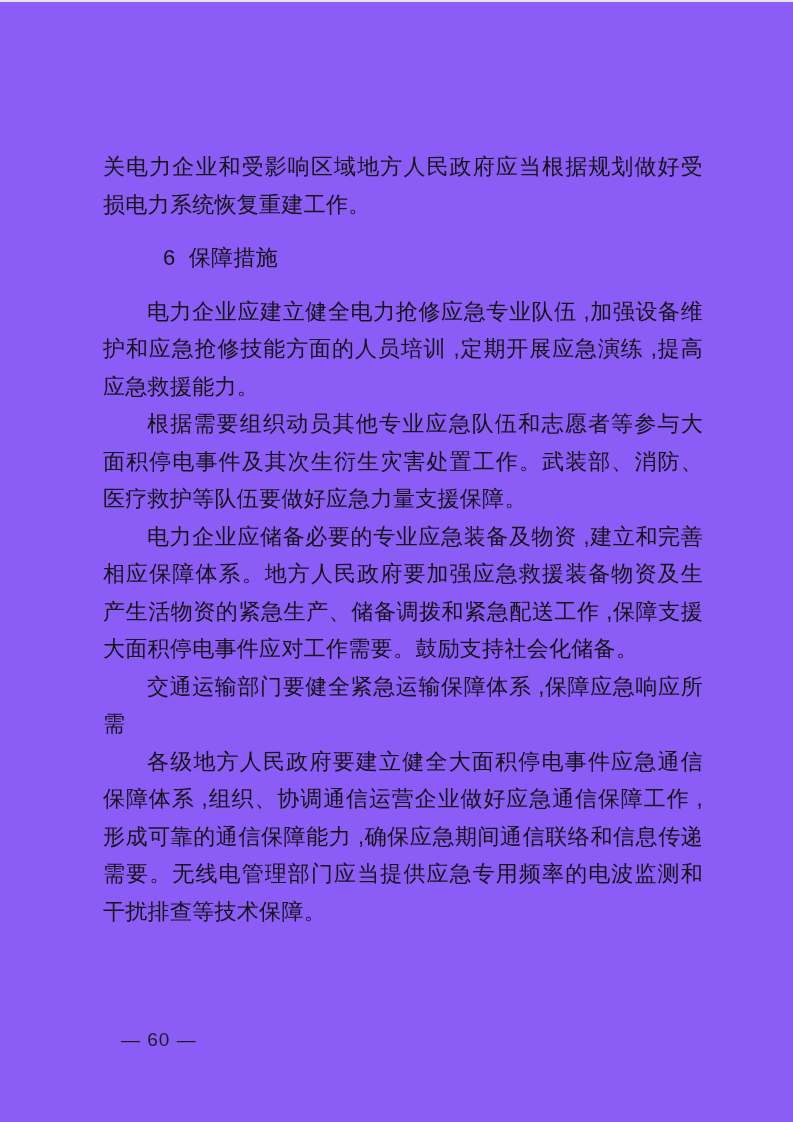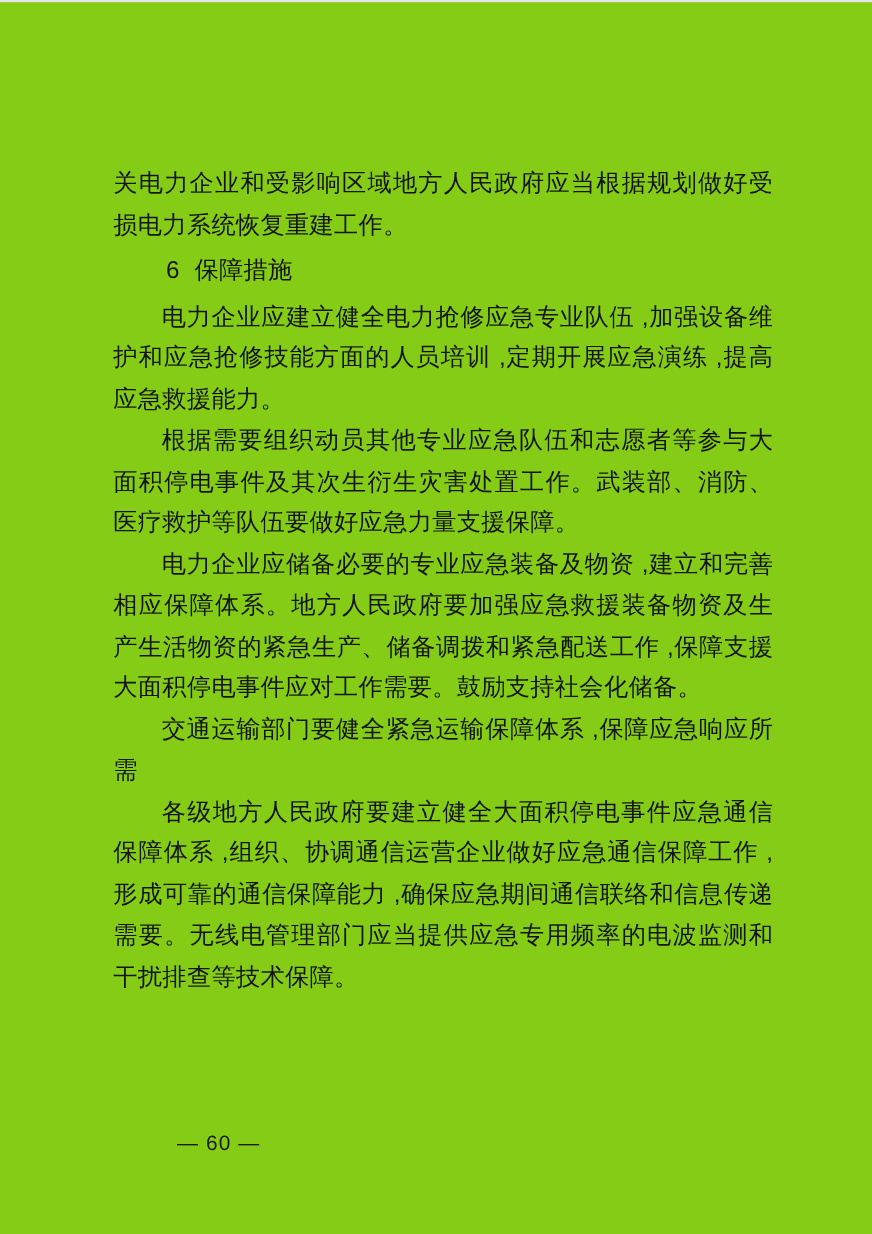--- a/index.html
+++ b/index.html
@@ -10,21 +10,21 @@
   body {
     width: 793px;
     height: 1122px;
     font-family: "Liberation Sans", sans-serif;
     color: #141414;
   }
   .page {
     position: relative;
     width: 793px;
     height: 1122px;
-    background: #84cc16;
+    background: #8b5cf6;
     overflow: hidden;
     box-sizing: border-box;
     border-top: 2px solid #e4e4e6;
   }
   .content {
     position: absolute;
     left: 103px;
     top: 146px;
     width: 600px;
     font-size: 22px;
@@ -35,21 +35,21 @@
   }
   .para {
     margin: 0;
     padding: 0;
     text-indent: 2em;
   }
   .para.no-indent {
     text-indent: 0;
   }
   .heading {
-    margin: 4px;
+    margin: 16px;
     padding: 0;
     text-indent: 2em;
     font-size: 22px;
     line-height: 37.5px;
     font-weight: normal;
     text-align: center;
   }
   .heading.bold {
     font-weight: bold;
   }
@@ -62,21 +62,20 @@
     display: inline;
   }
   .footer-pagenum {
     position: absolute;
     left: 121px;
     top: 1026px;
     font-size: 19px;
     line-height: 24px;
     color: #1d1d1d;
     letter-spacing: 1px;
-    margin-left: 40px;
   }
 </style>
 </head>
 <body>
 
 <div class="page">
 
   <div class="content">
 
     <p class="para no-indent">关电力企业和受影响区域地方人民政府应当根据规划做好受损电力系统恢复重建工作。</p>

